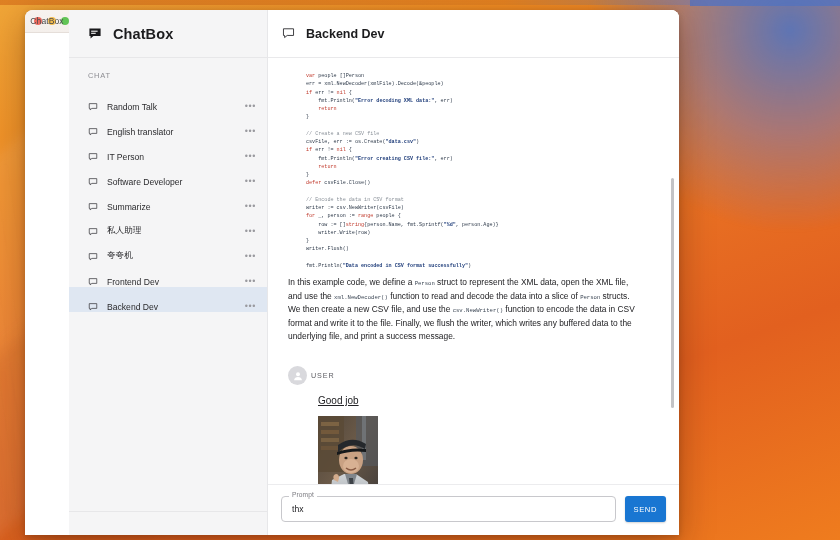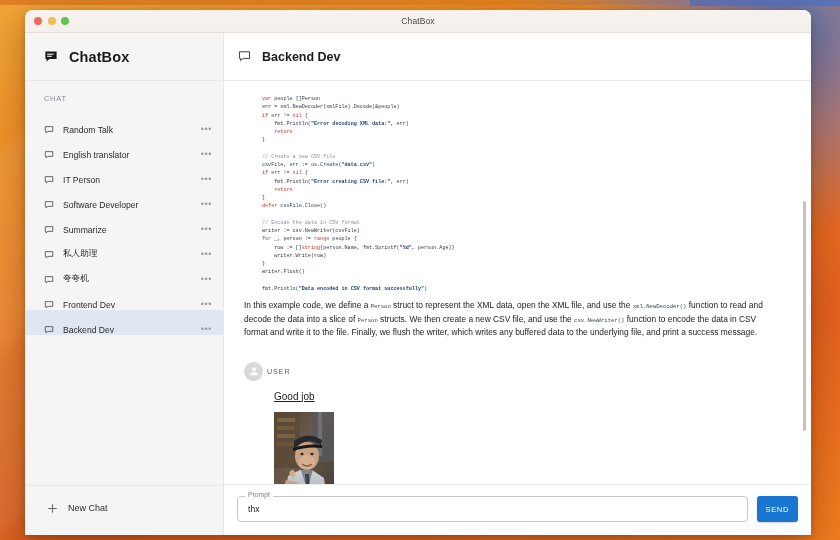--- a/index.html
+++ b/index.html
@@ -55,28 +55,27 @@
     right: 0; top: 0;
     width: 150px; height: 6px;
     background: #4f6fae;
   }
 
   
   #app-window {
     position: absolute;
     left: 25px;
     top: 10px;
-    width: 786px;
+    width: 654px;
     height: 525px;
     background: #ffffff;
     border-radius: 8px 8px 0 0;
     box-shadow: 0 10px 34px rgba(60,20,0,0.35), 0 2px 6px rgba(0,0,0,0.18);
     overflow: hidden;
     display: flex;
-    flex-direction: column;
   }
 
   
   #titlebar {
     height: 22px;
     min-height: 22px;
     background: linear-gradient(180deg, #f7f2ee 0%, #f4efeb 100%);
     border-bottom: 1px solid #e5ded9;
     display: flex;
     align-items: center;
@@ -497,28 +496,20 @@
                 <svg width="10" height="10" viewBox="0 0 16 16">
                   <path d="M2 2.6h12v7.6H6.2L3.4 12.6v-2.4H2z" fill="none" stroke="#3a3a3f" stroke-width="1.2"></path>
                 </svg>
               </span>
               <span class="ci-label">Backend Dev</span>
               <span class="ci-more">•••</span>
             </div>
           </div>
 
         <div id="sidebar-footer">
-          <div class="footer-item">
-            <span class="fi-icon">
-              <svg width="11" height="11" viewBox="0 0 12 12">
-                <path d="M6 1.4v9.2M1.4 6h9.2" stroke="#54545a" stroke-width="1" fill="none"></path>
-              </svg>
-            </span>
-            <span class="fi-label">New Chat</span>
-          </div>
         </div>
       </div>
 
       <div id="main">
 
         <div id="main-header">
           <span class="mh-icon">
             <svg width="13" height="13" viewBox="0 0 16 16">
               <path d="M1.8 2.2h12.4v8.2H6.4L3.2 13v-2.6H1.8z" fill="none" stroke="#2b2b2e" stroke-width="1.1"></path>
             </svg>

